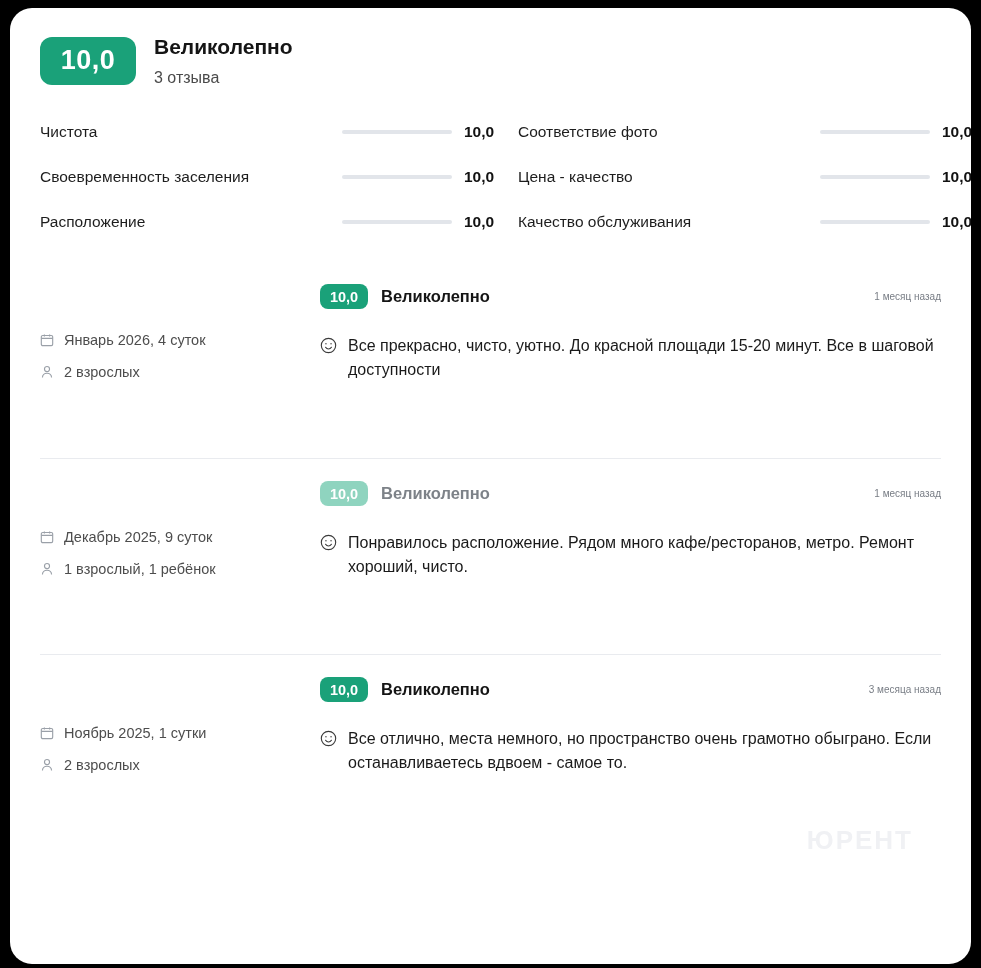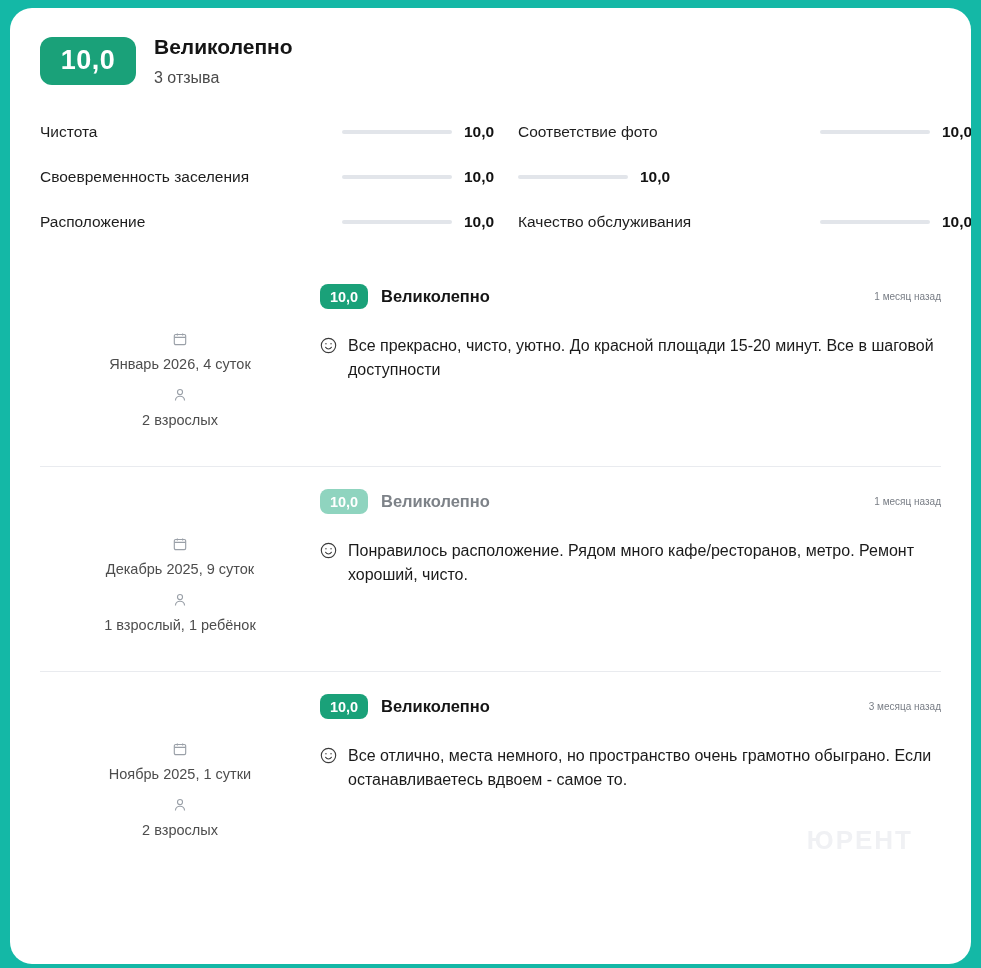--- a/index.html
+++ b/index.html
@@ -8,21 +8,21 @@
     padding: 0;
     width: 981px;
     height: 968px;
     background: #eef1f7;
     font-family: "Liberation Sans", sans-serif;
     -webkit-font-smoothing: antialiased;
   }
   .page {
     width: 981px;
     height: 968px;
-    background: #14b8a6;
+    background: #000000;
     padding: 8px 10px 16px 10px;
     position: relative;
     overflow: hidden;
   }
   .card {
     background: #ffffff;
     border-radius: 22px;
     width: 961px;
     height: 956px;
     padding: 26px 30px 0 30px;
@@ -123,21 +123,20 @@
   .review-meta {
     padding-top: 48px;
     font-size: 14.5px;
     color: #4d4d4d;
   }
   .meta-row {
     display: flex;
     align-items: center;
     gap: 10px;
     margin-bottom: 16px;
-    flex-direction: column;
   }
   .meta-icon {
     width: 14px;
     height: 14px;
     flex: 0 0 14px;
     color: #9aa0a8;
     display: inline-flex;
     align-items: center;
     justify-content: center;
   }
@@ -245,20 +244,21 @@
         <span class="label">Своевременность заселения</span>
         <span class="bar-wrap">
           <span class="bar-track">
             <span class="bar-fill" style="width:100%"></span>
           </span>
         </span>
         <span class="value">10,0</span>
       </div>
 
       <div class="criterion">
+        <span class="label">Цена - качество</span>
         <span class="bar-wrap">
           <span class="bar-track">
             <span class="bar-fill" style="width:100%"></span>
           </span>
         </span>
         <span class="value">10,0</span>
       </div>
 
       <div class="criterion">
         <span class="label">Расположение</span>

